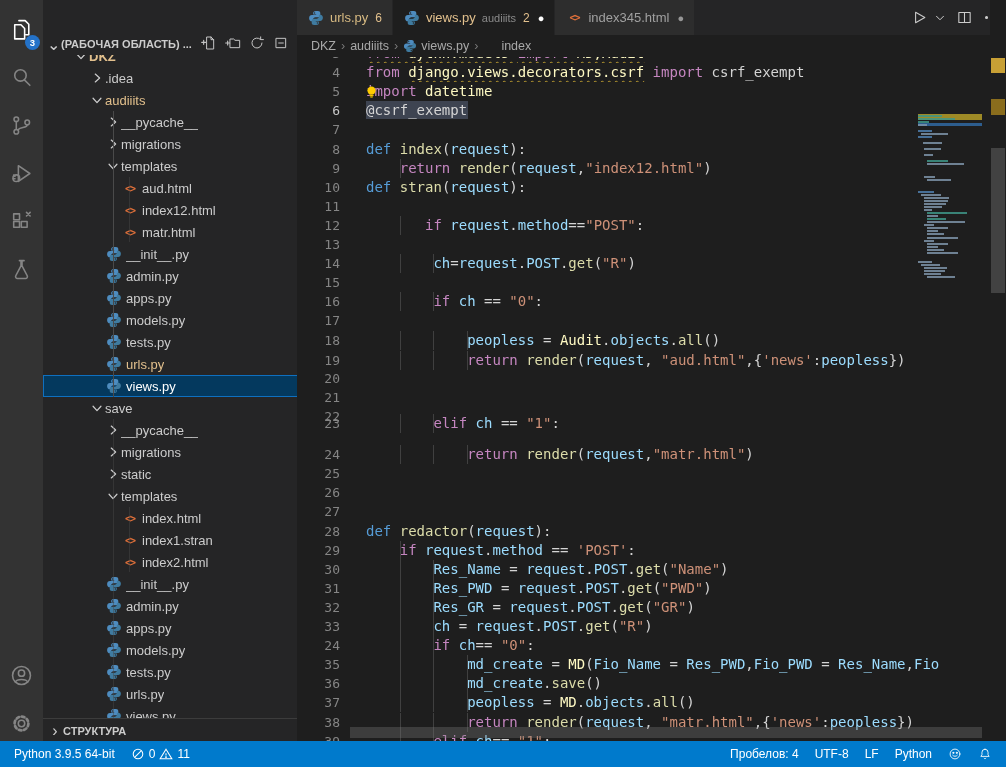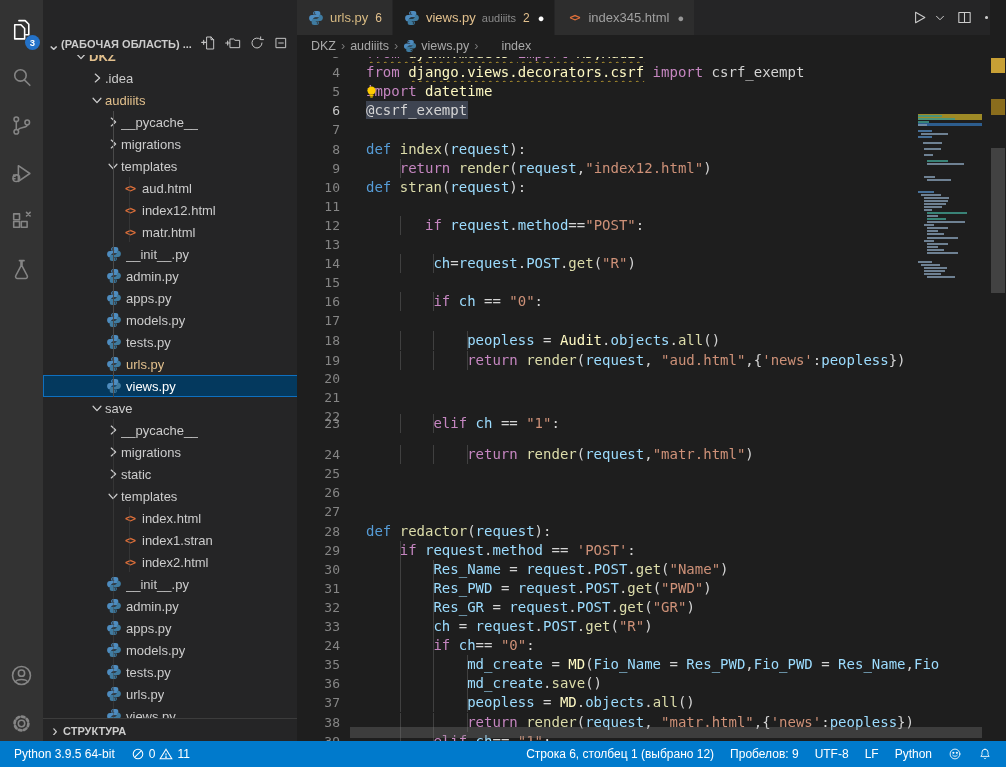--- a/index.html
+++ b/index.html
@@ -751,22 +751,21 @@
             <svg style="width:14px;height:14px" viewBox="0 0 24 24" fill="none" stroke="currentColor" stroke-width="1.8">
               <path d="M12 4L22 20H2z"></path>
               <path d="M12 10.5v4.2"></path>
               <circle cx="12" cy="17.3" r=".7" fill="currentColor"></circle>
             </svg>
           </span>
         <span>11</span>
       </span>
     </div>
     <div id="st-right">
-        <span class="st-item">Строка 6, столбец 1 (выбрано 12)</span>
-        <span class="st-item">Пробелов: 9</span>
+        <span class="st-item">Пробелов: 4</span>
         <span class="st-item">UTF-8</span>
         <span class="st-item">LF</span>
         <span class="st-item">Python</span>
         <span class="st-item">
           <svg viewBox="0 0 24 24" fill="none" stroke="currentColor" stroke-width="1.5" stroke-linecap="round" stroke-linejoin="round">
             <circle cx="12" cy="12" r="8.4"></circle>
             <circle cx="9" cy="10" r="1" fill="currentColor"></circle>
             <circle cx="15" cy="10" r="1" fill="currentColor"></circle>
             <path d="M8 14.2c1.8 2.4 6.2 2.4 8 0"></path>
           </svg>

